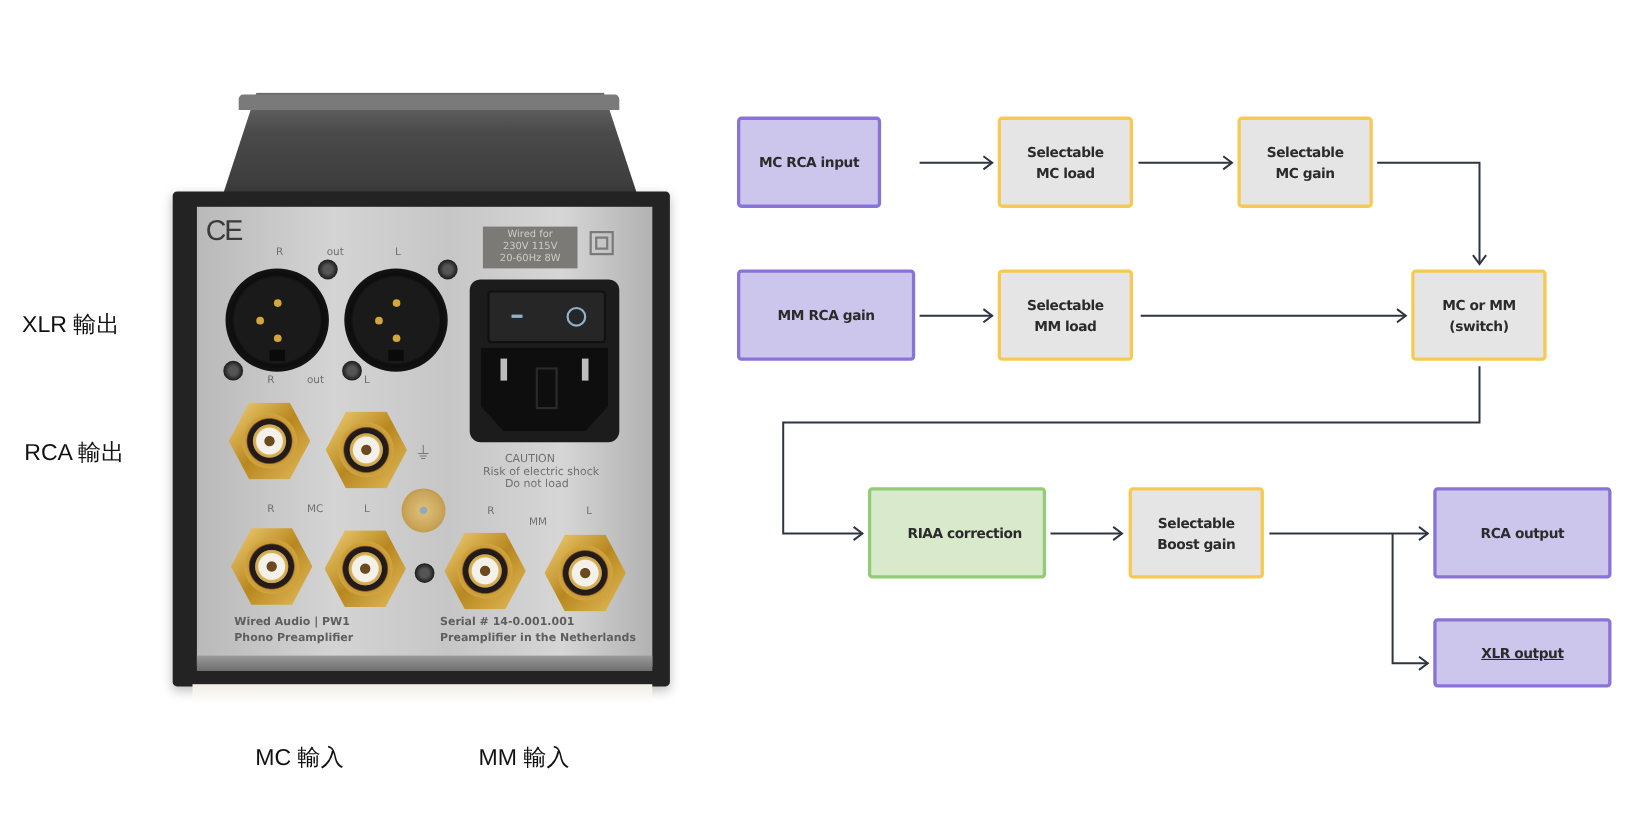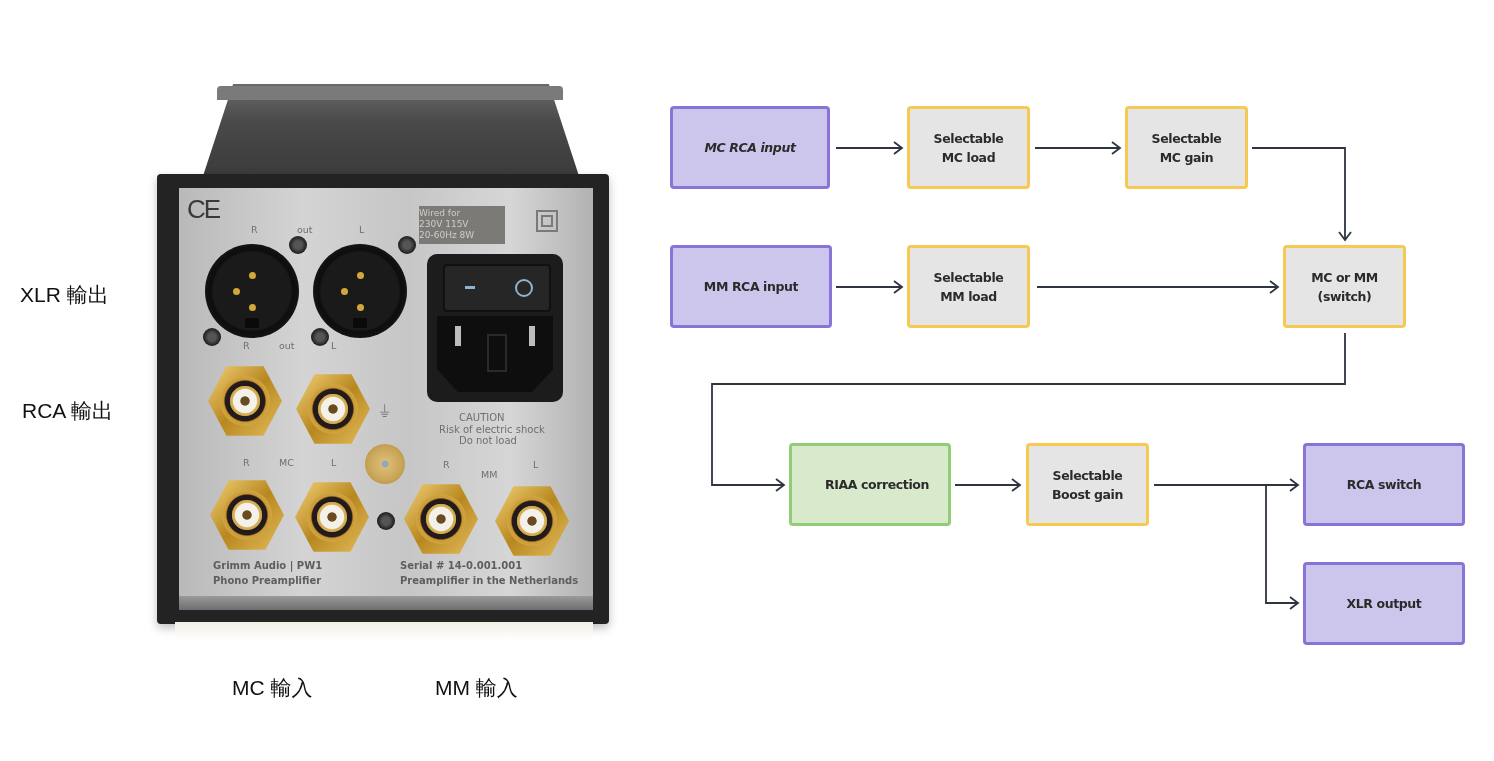--- a/index.html
+++ b/index.html
@@ -31,21 +31,21 @@
   .rca .ring { position:absolute; left:12px; top:12px; width:50px; height:50px; border-radius:50%; background:radial-gradient(circle,#e8c56a 40%,#1c1c1c 44%,#2a1a18 56%,#c99a34 60%,#e8c56a 100%); }
   .rca .ring2 { position:absolute; left:22px; top:22px; width:30px; height:30px; border-radius:50%; background:radial-gradient(circle,#6a4a1e 20%,#f4f1ea 24%,#f4f1ea 55%,#d9b055 60%,#b9892a 100%); }
   .ground-post { position:absolute; width:40px; height:40px; border-radius:50%; background:radial-gradient(circle,#8fa8c0 10%,#d9bb72 14%,#c9a458 60%,#a98735 100%); }
   .iec { position:absolute; left:272px; top:170px; width:136px; height:148px; background:#1c1c1c; border-radius:10px; }
   .iec-switch { position:absolute; left:16px; top:10px; width:104px; height:44px; background:#262626; border-radius:4px; border:2px solid #111; }
   .iec-switch .bar { position:absolute; left:20px; top:20px; width:10px; height:3px; background:#8fb3cf; }
   .iec-switch .circ { position:absolute; left:70px; top:13px; width:14px; height:14px; border-radius:50%; border:2px solid #8fb3cf; }
   .iec-socket { position:absolute; left:10px; top:62px; width:116px; height:76px; background:#0e0e0e; clip-path:polygon(0 0,100% 0,100% 70%,82% 100%,18% 100%,0 70%); }
   .iec-pin { position:absolute; top:10px; width:6px; height:20px; background:#bdbdbd; }
   .iec-mid { position:absolute; left:50px; top:18px; width:16px; height:34px; border:2px solid #2a2a2a; }
-  .wired { position:absolute; left:264px; top:122px; width:86px; height:38px; background:#7c7a76; color:#cfcdc7; font-size:9px; line-height:11px; text-align:left; padding-top:2px; box-sizing:border-box; }
+  .wired { position:absolute; left:284px; top:122px; width:86px; height:38px; background:#7c7a76; color:#cfcdc7; font-size:9px; line-height:11px; text-align:center; padding-top:2px; box-sizing:border-box; }
   .dblsq { position:absolute; left:381px; top:126px; width:22px; height:22px; border:2px solid #7a7a7a; box-sizing:border-box; }
   .dblsq::after { content:""; position:absolute; left:3px; top:3px; width:12px; height:12px; border:2px solid #7a7a7a; box-sizing:border-box; }
 
   
   .diagram { position:absolute; left:0; top:0; width:1494px; height:761px; pointer-events:none; }
   .node { position:absolute; box-sizing:border-box; border-radius:4px; display:flex; align-items:center; justify-content:center;
           text-align:center; font-family:"DejaVu Sans", sans-serif; font-weight:bold; font-size:12.5px; color:#2b2b2b; line-height:19px;
           letter-spacing:-0.4px; pointer-events:auto; }
   .node.purple { background:#cdc6ec; border:3px solid #8a73d6; }
   .node.yellow { background:#e5e5e5; border:3px solid #f6ca52; }
@@ -151,21 +151,21 @@
       <div class="hex"></div>
       <div class="ring"></div>
       <div class="ring2"></div>
     </div>
   <div class="rca" style="left:340px; top:400px;">
       <div class="hex"></div>
       <div class="ring"></div>
       <div class="ring2"></div>
     </div>
 
-  <div class="ptext dark" style="left:58px; top:476px;">Grimm Audio | PW1</div>
+  <div class="ptext dark" style="left:58px; top:476px;">Wired Audio | PW1</div>
   <div class="ptext dark" style="left:58px; top:491px;">Phono Preamplifier</div>
   <div class="ptext dark" style="left:245px; top:476px;">Serial # 14-0.001.001</div>
   <div class="ptext dark" style="left:245px; top:491px;">Preamplifier in the Netherlands</div>
 </div>
 
 <svg class="diagram" width="1494" height="761">
   <defs>
     <marker id="arr" markerWidth="12" markerHeight="14" refX="10" refY="7" orient="auto" markerUnits="userSpaceOnUse">
       <path d="M2,1 L10,7 L2,13" fill="none" stroke="#2e3440" stroke-width="1.8"></path>
     </marker>
@@ -176,47 +176,47 @@
     <path d="M1252,148 L1345,148 L1345,240"></path>
     <path d="M836,287 L902,287"></path>
     <path d="M1037,287 L1278,287"></path>
     <path d="M1345,333 L1345,384 L712,384 L712,485 L784,485"></path>
     <path d="M955,485 L1020,485"></path>
     <path d="M1154,485 L1298,485"></path>
     <path d="M1266,485 L1266,603 L1298,603"></path>
   </g>
 </svg>
 
-<div class="node purple" style="left:670px; top:106px; width:160px; height:83px;font-style:italic;">
+<div class="node purple" style="left:670px; top:106px; width:131px; height:83px;">
     <span>MC RCA input</span>
   </div>
 <div class="node yellow" style="left:907px; top:106px; width:123px; height:83px;">
     <span>Selectable
 MC load</span>
   </div>
 <div class="node yellow" style="left:1125px; top:106px; width:123px; height:83px;">
     <span>Selectable
 MC gain</span>
   </div>
 <div class="node purple" style="left:670px; top:245px; width:162px; height:83px;">
-    <span>MM RCA input</span>
+    <span>MM RCA gain</span>
   </div>
 <div class="node yellow" style="left:907px; top:245px; width:123px; height:83px;">
     <span>Selectable
 MM load</span>
   </div>
 <div class="node yellow" style="left:1283px; top:245px; width:123px; height:83px;">
     <span>MC or MM
 (switch)</span>
   </div>
 <div class="node green" style="left:789px; top:443px; width:162px; height:83px;padding-left:14px;">
     <span>RIAA correction</span>
   </div>
 <div class="node yellow" style="left:1026px; top:443px; width:123px; height:83px;">
     <span>Selectable
 Boost gain</span>
   </div>
 <div class="node purple" style="left:1303px; top:443px; width:162px; height:83px;">
-    <span>RCA switch</span>
-  </div>
-<div class="node purple" style="left:1303px; top:562px; width:162px; height:83px;">
+    <span>RCA output</span>
+  </div>
+<div class="node purple" style="left:1303px; top:562px; width:162px; height:63px;text-decoration:underline;">
     <span>XLR output</span>
   </div>
 
 </body></html>

